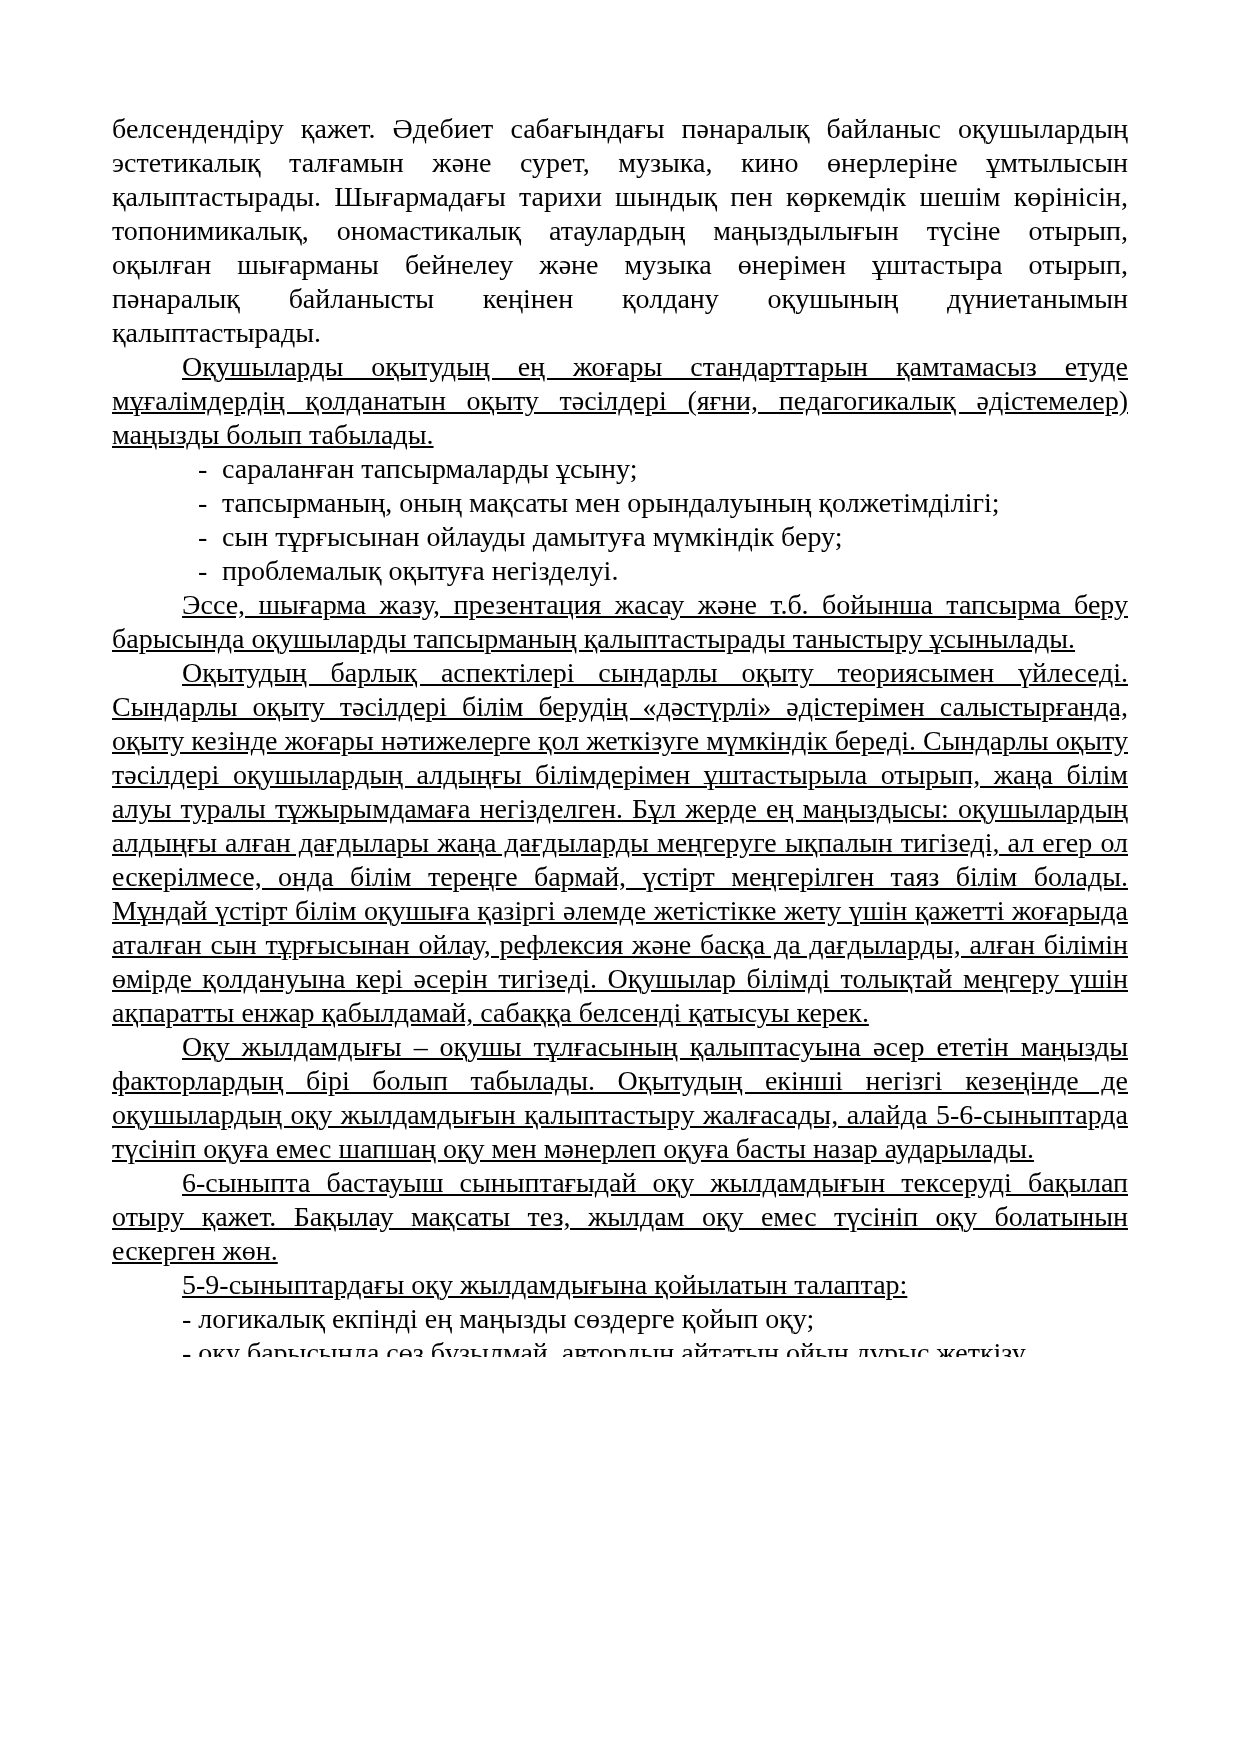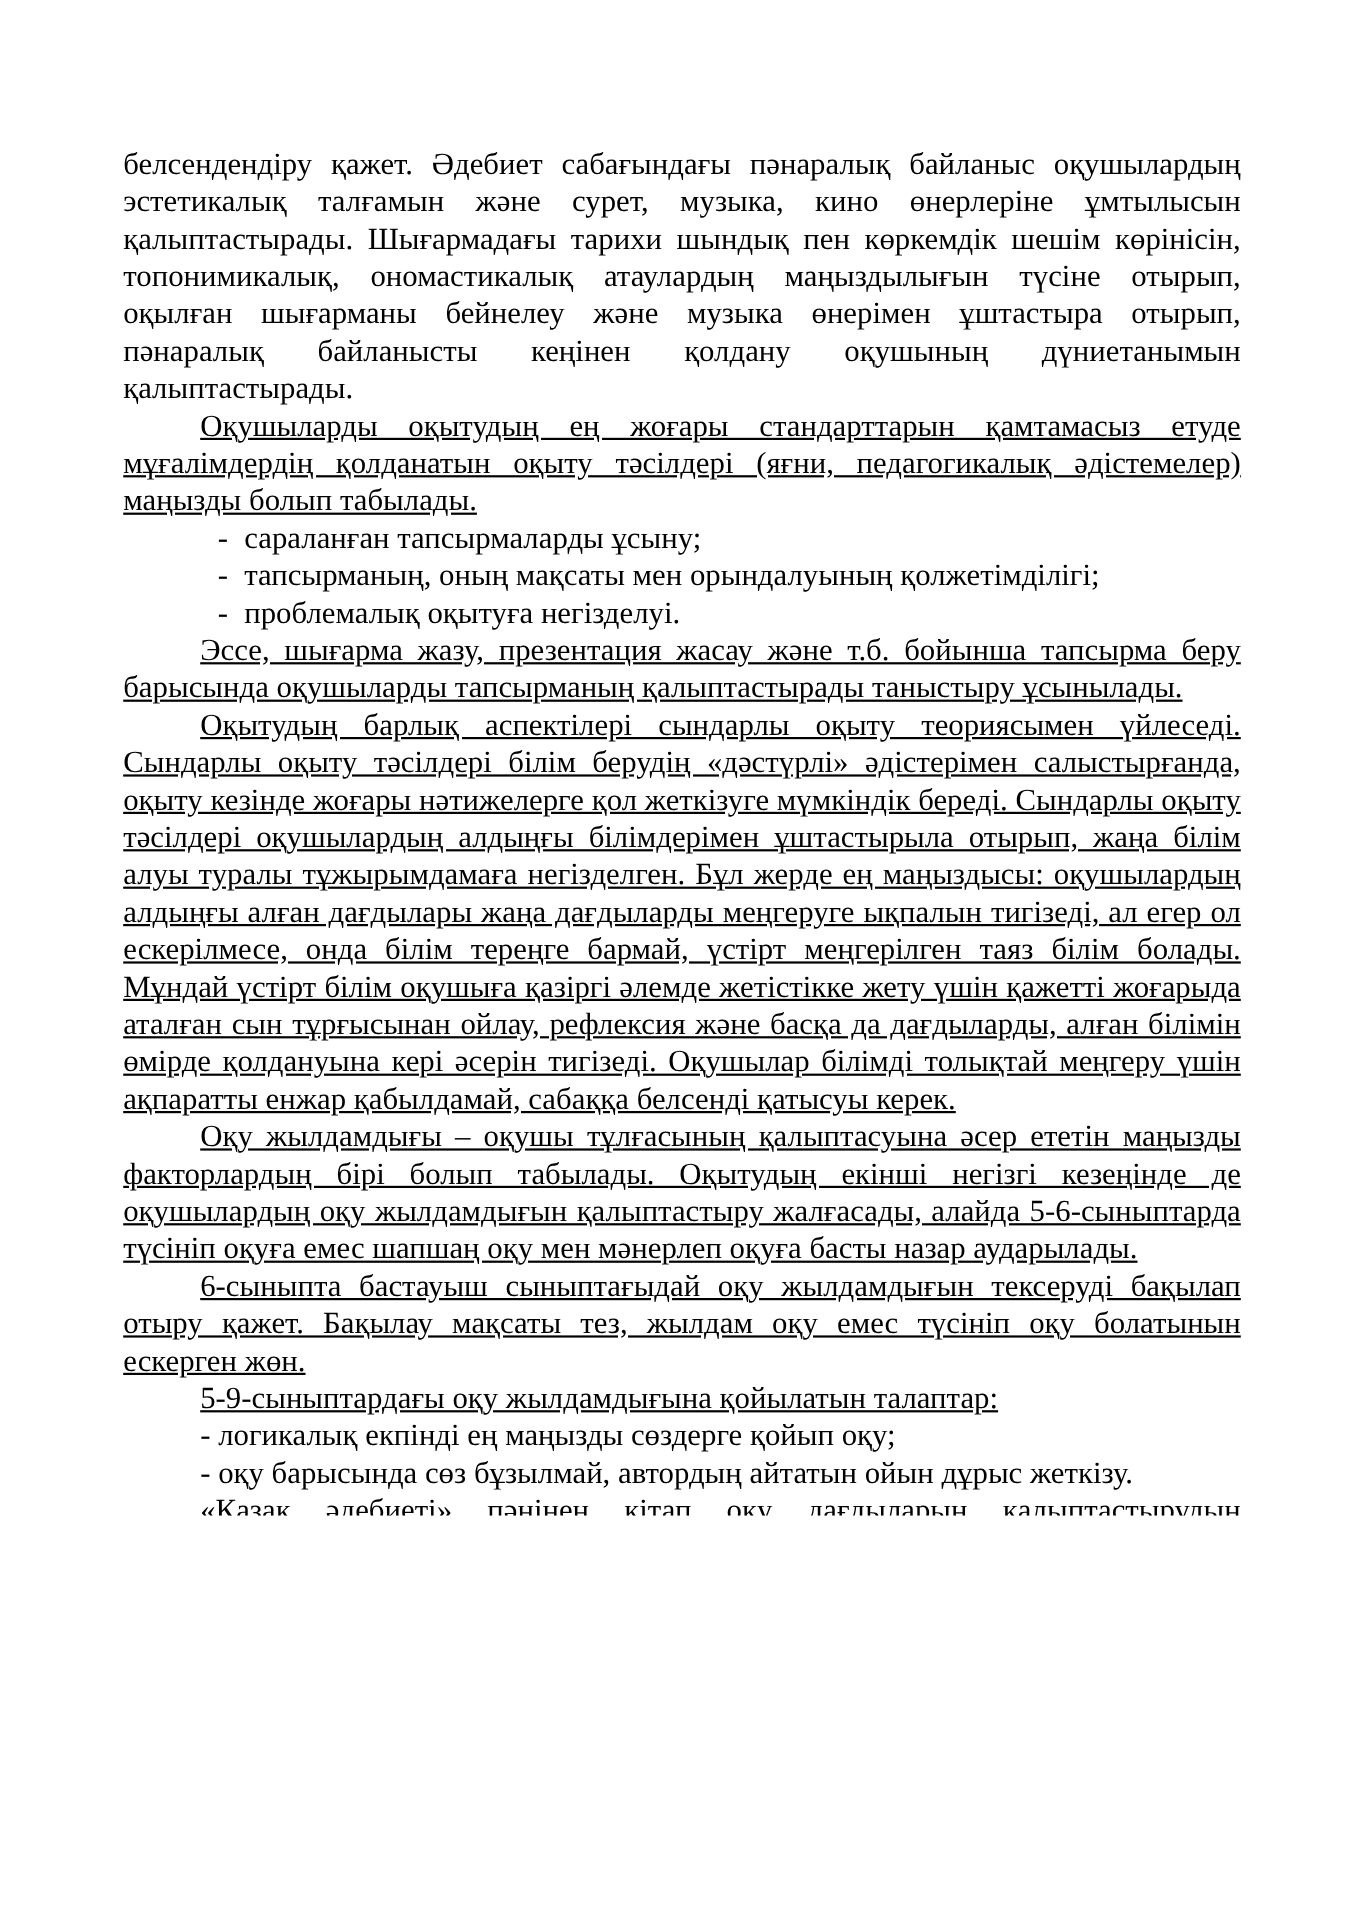--- a/index.html
+++ b/index.html
@@ -8,21 +8,20 @@
     background: #ffffff;
   }
   .page {
     position: relative;
     width: 1241px;
     height: 1357px;
     background: #ffffff;
     color: #000000;
     font-family: "Liberation Serif", "DejaVu Serif", serif;
     overflow: hidden;
-    margin-top: 21px;
   }
   .text-block {
     position: absolute;
     left: 112px;
     top: 112px;
     width: 1016px;
     font-size: 28px;
     line-height: 34px;
   }
   p.para {
@@ -68,20 +67,21 @@
 </style>
 </head>
 <body>
 
 <div class="page">
   <div class="text-block">
       <p class="para body">белсендендіру қажет. Әдебиет сабағындағы пәнаралық байланыс оқушылардың эстетикалық талғамын және сурет, музыка, кино өнерлеріне ұмтылысын қалыптастырады. Шығармадағы тарихи шындық пен көркемдік шешім көрінісін, топонимикалық, ономастикалық атаулардың маңыздылығын түсіне отырып, оқылған шығарманы бейнелеу және музыка өнерімен ұштастыра отырып, пәнаралық байланысты кеңінен қолдану оқушының дүниетанымын қалыптастырады.</p>
       <p class="para body indent">Оқушыларды оқытудың ең жоғары стандарттарын қамтамасыз етуде мұғалімдердің қолданатын оқыту тәсілдері (яғни, педагогикалық әдістемелер) маңызды болып табылады.</p>
       <p class="para list-hanging"><span class="marker">-</span>сараланған тапсырмаларды ұсыну;</p>
       <p class="para list-hanging"><span class="marker">-</span>тапсырманың, оның мақсаты мен орындалуының қолжетімділігі;</p>
+      <p class="para list-hanging"><span class="marker">-</span>сын тұрғысынан ойлауды дамытуға мүмкіндік беру;</p>
       <p class="para list-hanging"><span class="marker">-</span>проблемалық оқытуға негізделуі.</p>
       <p class="para body indent">Эссе, шығарма жазу, презентация жасау және т.б. бойынша тапсырма беру барысында оқушыларды тапсырманың қалыптастырады таныстыру ұсынылады.</p>
       <p class="para body indent">Оқытудың барлық аспектілері сындарлы оқыту теориясымен үйлеседі. Сындарлы оқыту тәсілдері білім берудің «дәстүрлі» әдістерімен салыстырғанда, оқыту кезінде жоғары нәтижелерге қол жеткізуге мүмкіндік береді. Сындарлы оқыту тәсілдері оқушылардың алдыңғы білімдерімен ұштастырыла отырып, жаңа білім алуы туралы тұжырымдамаға негізделген. Бұл жерде ең маңыздысы: оқушылардың алдыңғы алған дағдылары жаңа дағдыларды меңгеруге ықпалын тигізеді, ал егер ол ескерілмесе, онда білім тереңге бармай, үстірт меңгерілген таяз білім болады. Мұндай үстірт білім оқушыға қазіргі әлемде жетістікке жету үшін қажетті жоғарыда аталған сын тұрғысынан ойлау, рефлексия және басқа да дағдыларды, алған білімін өмірде қолдануына кері әсерін тигізеді. Оқушылар білімді толықтай меңгеру үшін ақпаратты енжар қабылдамай, сабаққа белсенді қатысуы керек.</p>
       <p class="para body indent">Оқу жылдамдығы – оқушы тұлғасының қалыптасуына әсер ететін маңызды факторлардың бірі болып табылады. Оқытудың екінші негізгі кезеңінде де оқушылардың оқу жылдамдығын қалыптастыру жалғасады, алайда 5-6-сыныптарда түсініп оқуға емес шапшаң оқу мен мәнерлеп оқуға басты назар аударылады.</p>
       <p class="para body indent">6-сыныпта бастауыш сыныптағыдай оқу жылдамдығын тексеруді бақылап отыру қажет. Бақылау мақсаты тез, жылдам оқу емес түсініп оқу болатынын ескерген жөн.</p>
       <p class="para body indent">5-9-сыныптардағы оқу жылдамдығына қойылатын талаптар:</p>
       <p class="para list-flush"><span class="marker">-</span> логикалық екпінді ең маңызды сөздерге қойып оқу;</p>
       <p class="para list-flush"><span class="marker">-</span> оқу барысында сөз бұзылмай, автордың айтатын ойын дұрыс жеткізу.</p>
       <p class="para body indent justify-last">«Қазақ әдебиеті» пәнінен кітап оқу дағдыларын қалыптастырудың</p>
     </div>

